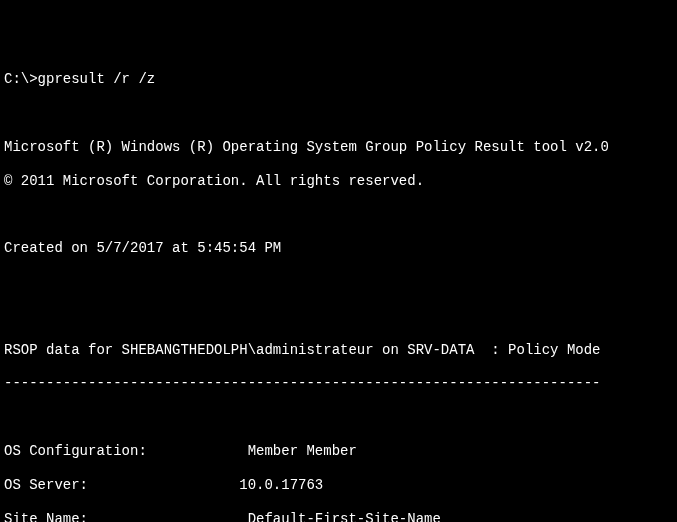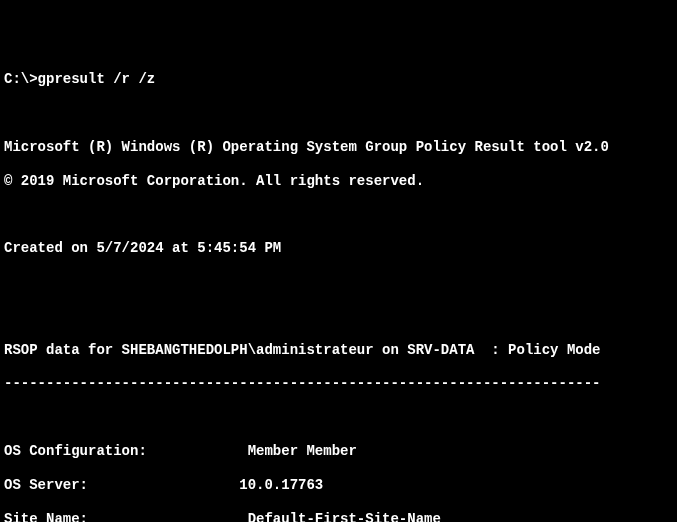--- a/index.html
+++ b/index.html
@@ -15,37 +15,36 @@
       line-height: 1.2;
       padding: 4px;
       width: 677px;
       height: 522px;
       overflow: hidden;
       white-space: pre;
     }
     .line {
       display: block;
       min-height: 17px;
-      font-weight: bold;
     }
     .prompt {
       display: inline;
     }
   </style>
 </head>
 <body>
 
 
 
 <span class="line"><span class="prompt">C:\&gt;</span><span>gpresult /r /z</span></span>
 <span class="line"></span>
 <span class="line">Microsoft (R) Windows (R) Operating System Group Policy Result tool v2.0</span>
-<span class="line">© 2019 Microsoft Corporation. All rights reserved.</span>
+<span class="line">© 2011 Microsoft Corporation. All rights reserved.</span>
 <span class="line"></span>
-<span class="line">Created on ‎5/‎7/‎2024 at 5:45:54 PM</span>
+<span class="line">Created on ‎5/‎7/‎2017 at 5:45:54 PM</span>
 <span class="line"></span>
 <span class="line"></span>
 <span class="line">RSOP data for SHEBANGTHEDOLPH\administrateur on SRV-DATA  : Policy Mode</span>
 <span class="line">-----------------------------------------------------------------------</span>
 <span class="line"></span>
 <span class="line">OS Configuration:            Member Member</span>
 <span class="line">OS Server:                  10.0.17763</span>
 <span class="line">Site Name:                   Default-First-Site-Name</span>
 
 

